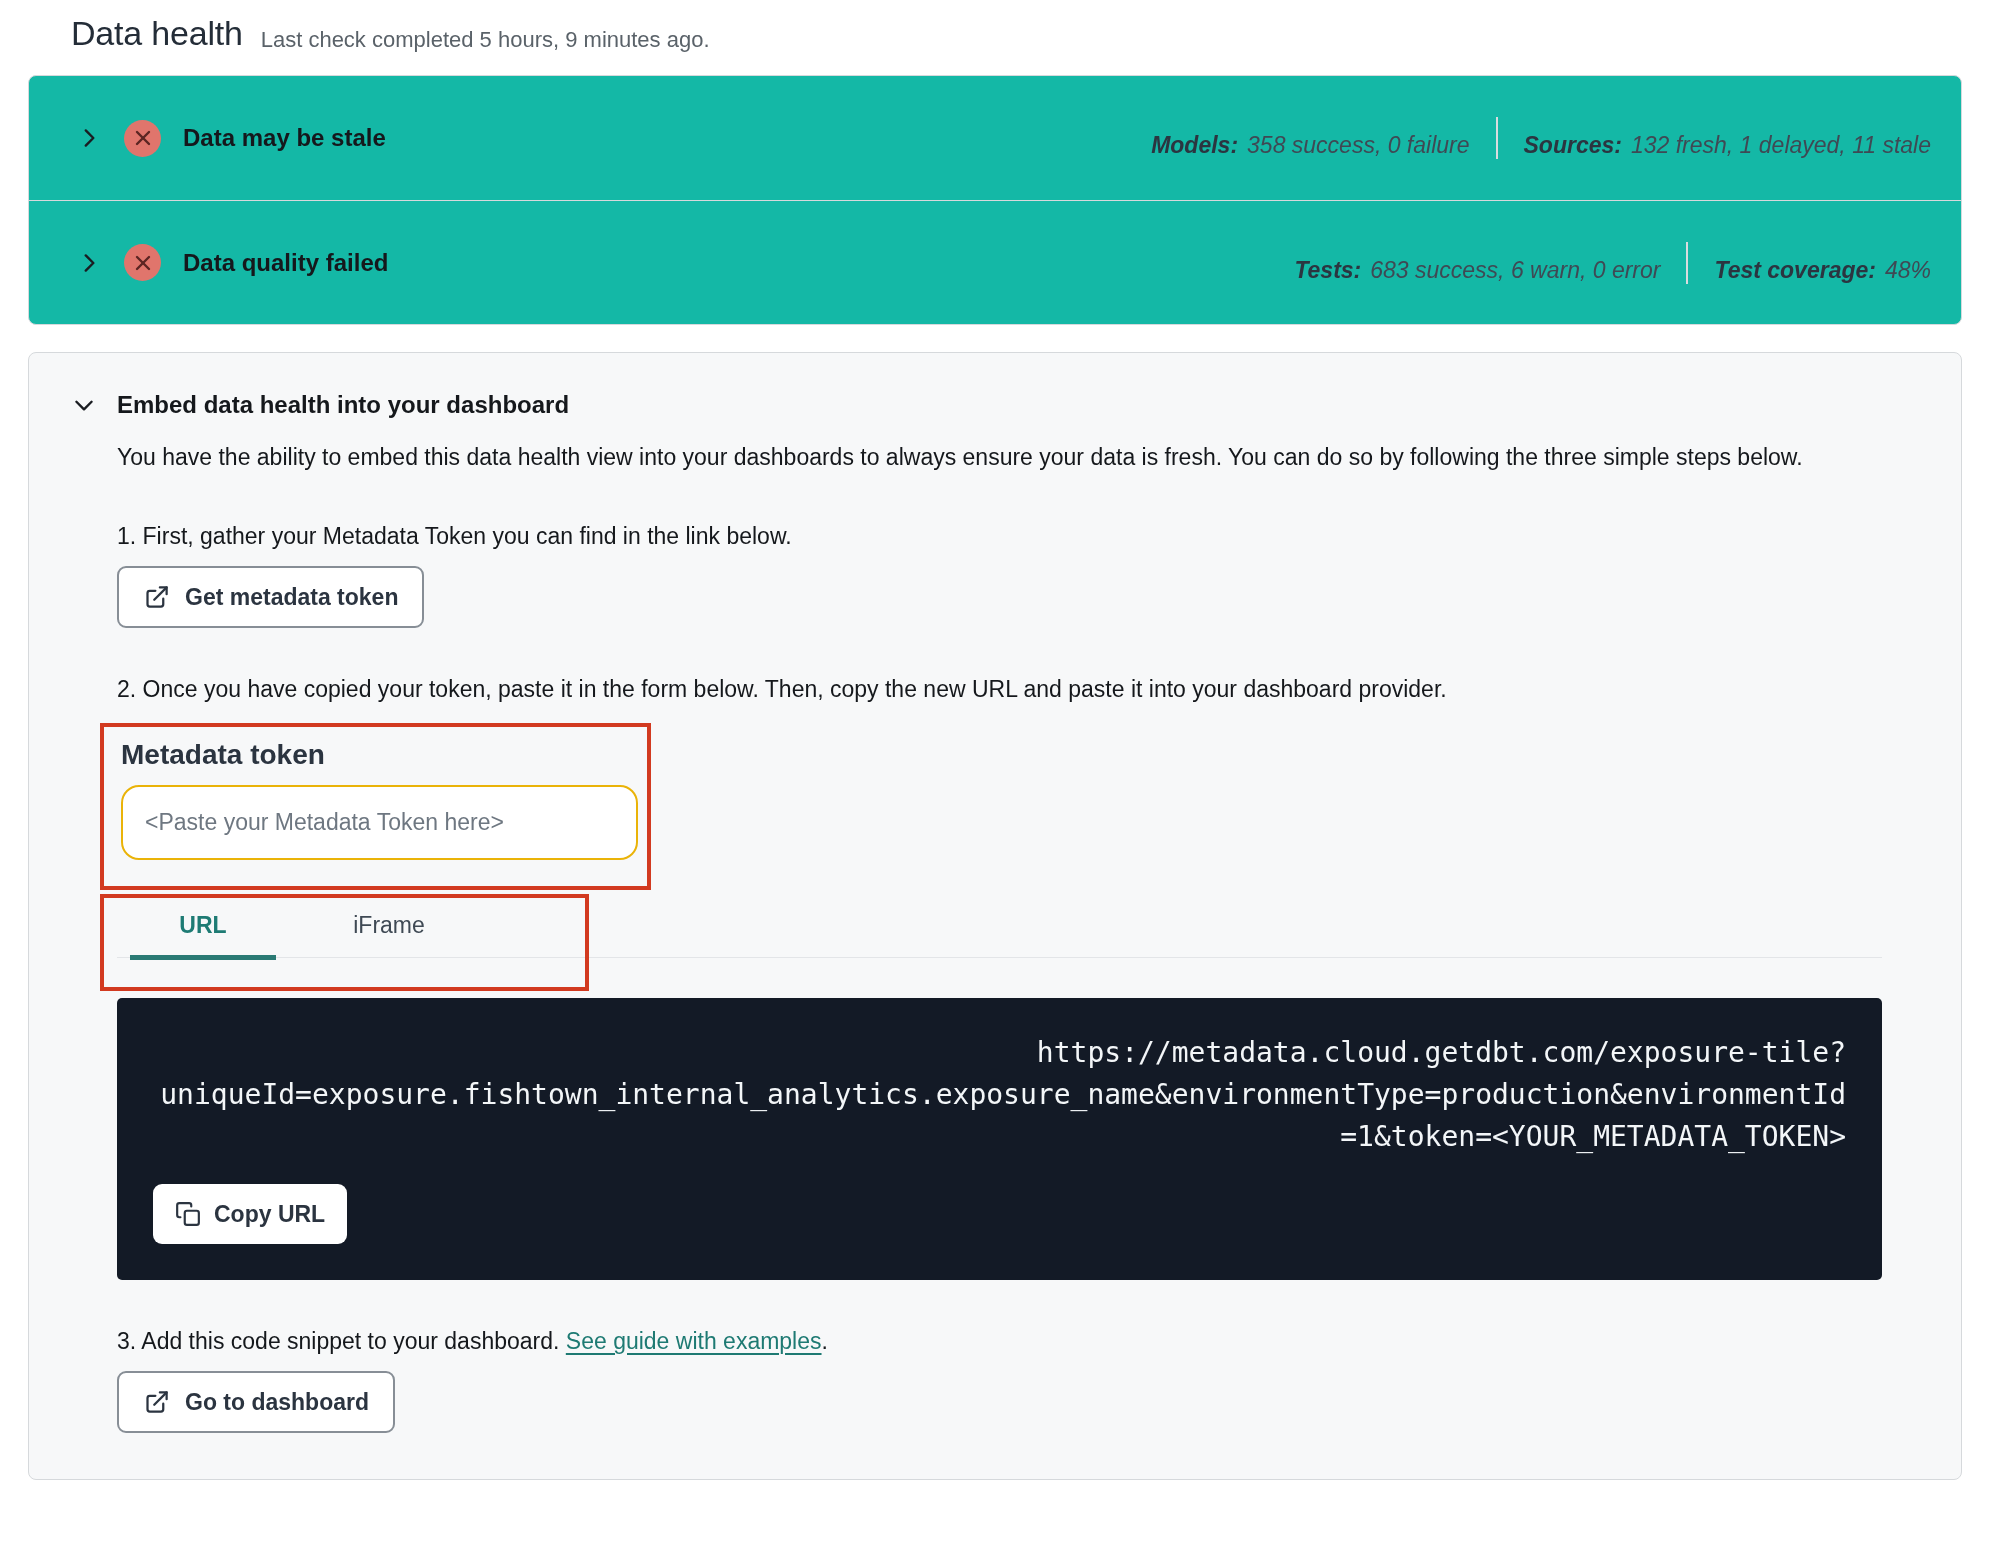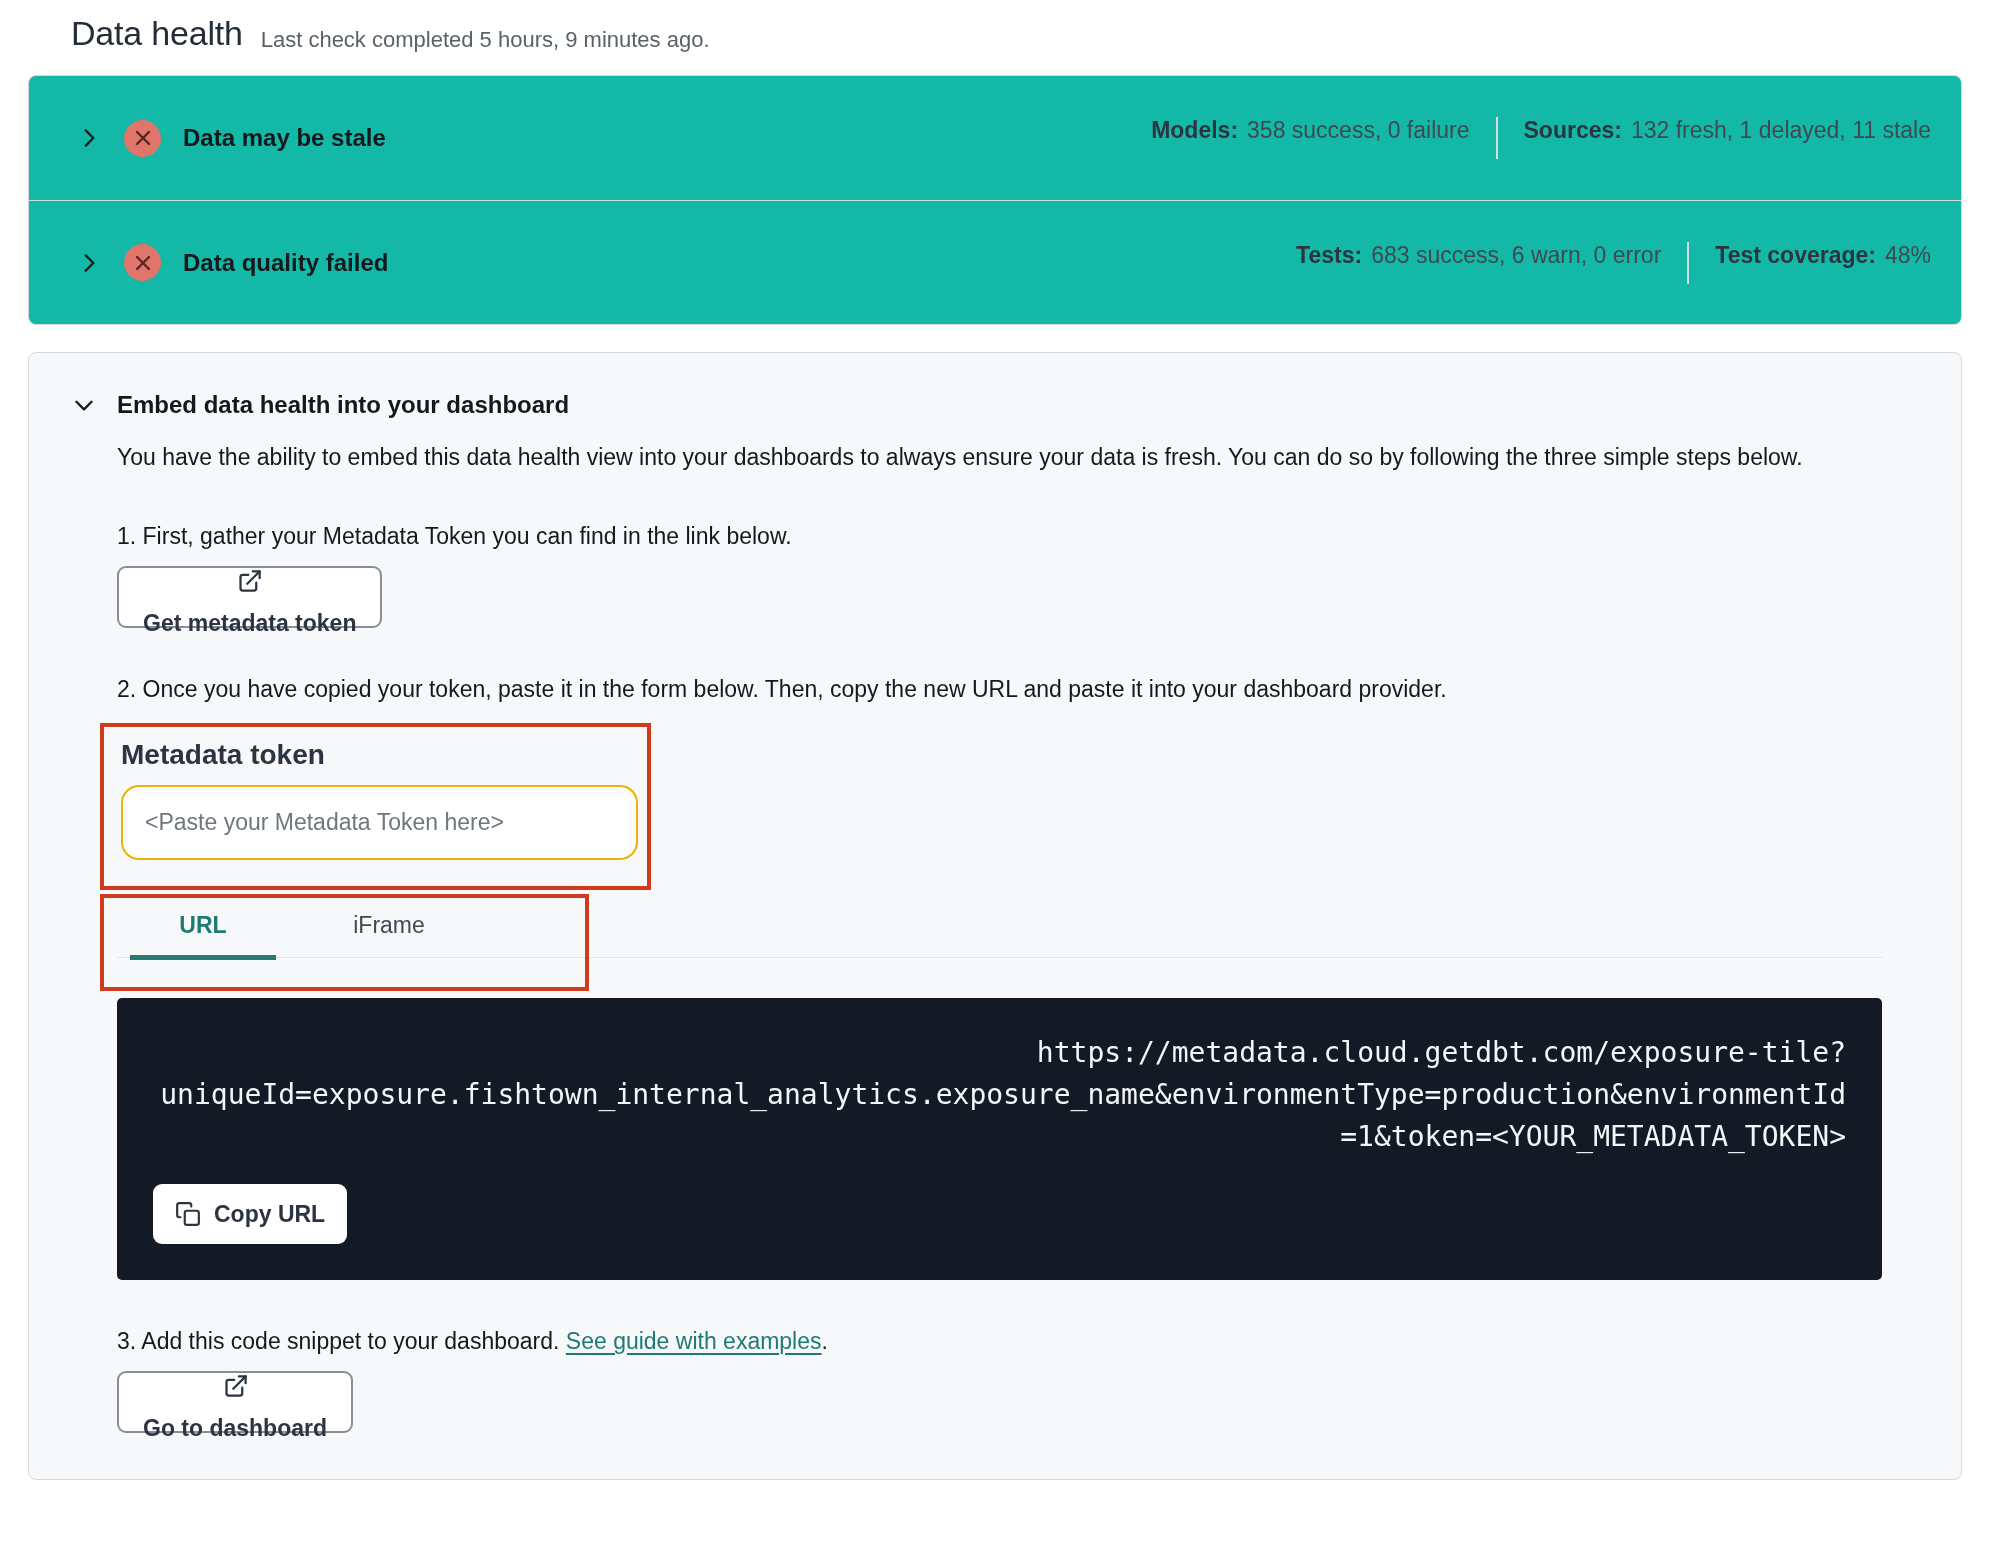--- a/index.html
+++ b/index.html
@@ -16,36 +16,36 @@
   .page-subtitle { font-size: 22px; color: #5a6269; margin-left: 18px; }
 
   
   .status-card { margin-top: 22px; border: 1px solid #d6d9dc; border-radius: 8px; background: #14b8a6; }
   .status-row { height: 124px; display: flex; align-items: center; padding: 0 30px 0 47px; cursor: pointer; }
   .status-row + .status-row { border-top: 1px solid #d6d9dc; }
   .chev { width: 26px; height: 26px; flex: none; display: flex; align-items: center; justify-content: center; }
   .status-badge { width: 37px; height: 37px; border-radius: 50%; background: #e0756c; margin-left: 22px;
     display: flex; align-items: center; justify-content: center; flex: none; }
   .status-title { margin-left: 22px; font-size: 24px; font-weight: 700; color: #15181c; }
-  .stats { margin-left: auto; display: flex; align-items: flex-start; font-size: 23px; color: #3f4954; white-space: nowrap; }
+  .stats { margin-left: auto; display: flex; align-items: flex-end; font-size: 23px; color: #3f4954; white-space: nowrap; font-style: italic; }
   .stat-label { font-weight: 700; color: #2b3540; margin-right: 9px; }
   .stats-divider { width: 2px; height: 42px; background: #d9dcdf; margin: 0 26px; }
 
   
   .embed-card { margin-top: 27px; background: #f7f8f9; border: 1px solid #d6d9dc; border-radius: 8px;
     padding: 38px 64px 46px 42px; }
   .embed-head { display: flex; align-items: center; cursor: pointer; }
   .embed-title { margin-left: 20px; font-size: 24px; font-weight: 700; color: #15181c; }
   .section-body { margin-left: 46px; }
   .desc { margin-top: 20px; font-size: 23px; line-height: 36px; color: #15181c; max-width: 1700px; }
   .step { margin-top: 48px; font-size: 23px; color: #15181c; }
 
   .btn { display: inline-flex; align-items: center; gap: 15px; margin-top: 16px; background: #ffffff;
     border: 2px solid #878e96; border-radius: 9px; padding: 0 24px; height: 62px;
-    font-size: 23px; font-weight: 700; color: #2b3440; cursor: pointer; font-family: inherit; flex-direction: column; }
+    font-size: 23px; font-weight: 700; color: #2b3440; cursor: pointer; font-family: inherit; }
 
   
   .token-annot { margin-top: 20px; margin-left: -17px; width: 551px; border: 4px solid #d23a20;
     padding: 12px 0 26px 17px; }
   .field-label { font-size: 28px; font-weight: 700; color: #2b3440; }
   .token-input { display: block; margin-top: 14px; width: 517px; height: 75px; background: #fff;
     border: 2px solid #eab308; border-radius: 18px; padding: 0 22px; font-size: 23px;
     font-family: inherit; color: #15181c; outline: none; }
   .token-input::placeholder { color: #6e7781; opacity: 1; }
 

